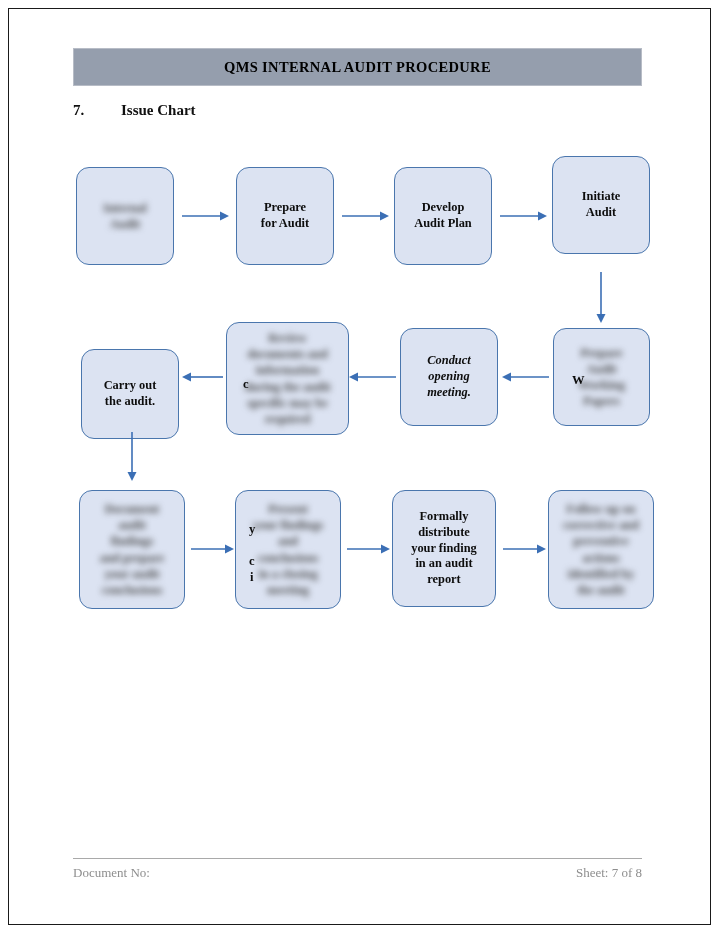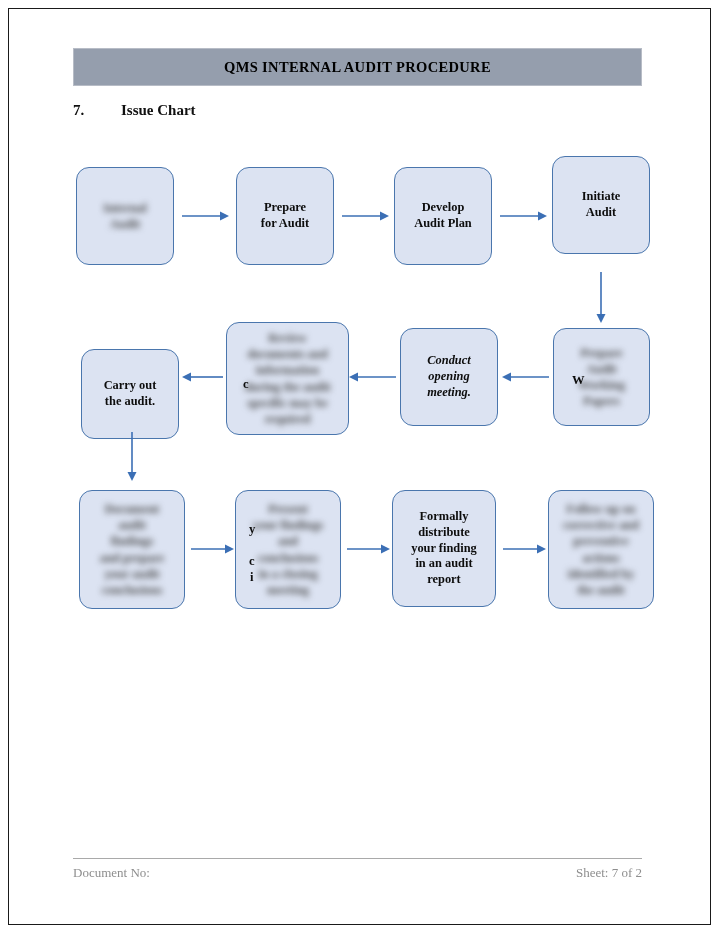--- a/index.html
+++ b/index.html
@@ -203,17 +203,17 @@
         Follow up on<br>corrective and<br>preventive<br>actions<br>identified by<br>the audit
       </div>
     </div>
 
   </div>
 
   <div class="footer-rule"></div>
   <div class="footer">
     <div class="row">
       <span class="left">Document No:</span>
-      <span class="right">Sheet: 7 of 2</span>
+      <span class="right">Sheet: 7 of 8</span>
     </div>
   </div>
 
 </div>
 
 </body></html>

